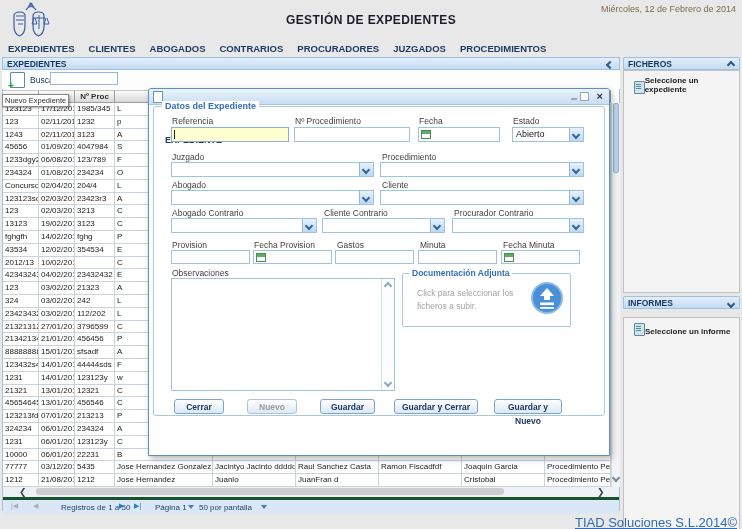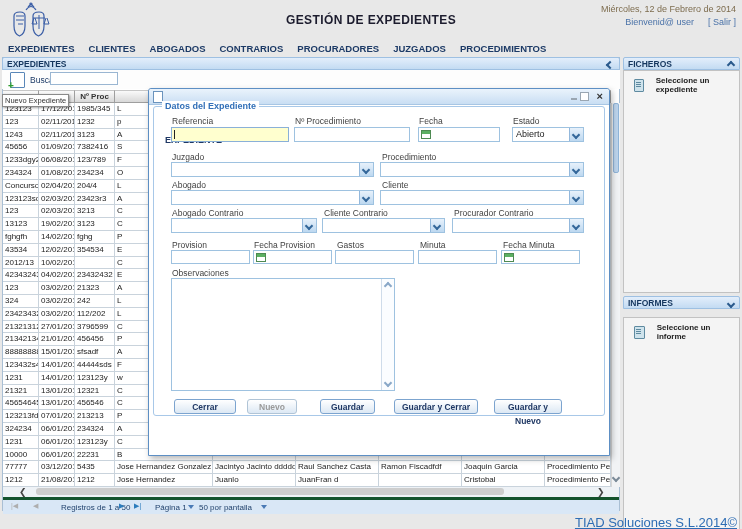--- a/index.html
+++ b/index.html
@@ -60,21 +60,21 @@
   .pg-txt{position:absolute;top:3px;font-size:8px;color:#23446e;}
   .pg-tri{position:absolute;top:5px;width:0;height:0;border-left:3px solid transparent;border-right:3px solid transparent;border-top:4px solid #4a7ab5;cursor:pointer;}
 
   
   .tooltip{left:2px;top:94px;background:#fefefe;border:1px solid #8a8a8a;box-shadow:1px 1px 2px rgba(0,0,0,.35);font-size:7.5px;color:#333;padding:1px 2px;white-space:nowrap;z-index:40;}
 
   
   .r-hdr{left:623px;width:117px;height:13px;}
   .r-hdr .chev{position:absolute;right:5px;top:4px;}
   .r-body{left:623px;width:117px;background:#f4f4f4;border:1px solid #c2c2c2;box-sizing:border-box;}
-  .r-item{position:absolute;left:10px;top:5px;display:flex;gap:12px;align-items:center;font-size:8px;font-weight:bold;color:#222;}
+  .r-item{position:absolute;left:10px;top:5px;display:flex;gap:0;align-items:flex-end;font-size:8px;font-weight:bold;color:#222;}
   .doc-ico{width:9px;height:11px;background:#cfe3ec;border:1px solid #5e8aa0;border-radius:1px;position:relative;}
   .doc-ico::before{content:"";position:absolute;left:1px;top:2px;width:5px;height:1px;background:#5e8aa0;box-shadow:0 2px 0 #5e8aa0,0 4px 0 #5e8aa0;}
 
   
   .dialog{left:148px;top:88px;width:462px;height:368px;background:#fff;border:1px solid #5d8fc4;border-radius:3px 3px 0 0;box-shadow:2px 3px 6px rgba(0,0,0,.28);box-sizing:border-box;z-index:30;}
   .dlg-titlebar{position:absolute;left:0;top:0;right:0;height:15px;background:linear-gradient(#eaf3fc,#c9def3);border-bottom:1px solid #a8c6e4;border-radius:3px 3px 0 0;}
   .dlg-title{position:absolute;left:16px;top:2px;font-size:9px;font-weight:bold;color:#1f3864;margin-top:44px;}
   .dlg-ico{position:absolute;left:4px;top:2px;width:8px;height:10px;background:#fff;border:1px solid #6a93bd;}
   .win-btn{position:absolute;top:3px;cursor:pointer;}
   .btn-min{right:32px;top:9px;width:6px;height:2px;background:#9aa6b2;}
@@ -115,23 +115,20 @@
     <circle cx="25" cy="2" r="1"></circle>
     <path d="M8 14 q0 -4 6 -4 q5 0 5 4 v10 q0 8 -5.5 10 q-5.5 -2 -5.5 -10 z"></path>
     <path d="M27 14 q0 -4 6 -4 q5 0 5 4 v10 q0 8 -5.5 10 q-5.5 -2 -5.5 -10 z"></path>
     <path d="M33 13 v14 M27 16 h12 M28 16 l-2 6 h5 l-2 -6 M40 16 l-2 6 h5 l-2 -6" stroke-width="1"></path>
     <path d="M10 14 h8 M10 18 h8 M12 22 h5" stroke-width="1"></path>
   </g>
 </svg>
 <div class="abs top-title">GESTIÓN DE EXPEDIENTES</div>
 <div class="abs hdr-right">
   <div class="hdr-date">Miércoles, 12 de Febrero de 2014</div>
-  <div>
-    <span class="hdr-welcome">Bienvenid@ user</span><span class="hdr-salir">[ Salir ]</span>
-  </div>
 </div>
 
 <div class="abs menubar">
   <span>EXPEDIENTES</span>
   <span>CLIENTES</span>
   <span>ABOGADOS</span>
   <span>CONTRARIOS</span>
   <span>PROCURADORES</span>
   <span>JUZGADOS</span>
   <span>PROCEDIMIENTOS</span>
@@ -191,21 +188,21 @@
       <div class="td c3">A</div>
       <div class="td c4"></div>
       <div class="td c5"></div>
       <div class="td c6"></div>
       <div class="td c7"></div>
       <div class="td c8"></div>
     </div>
     <div class="tr">
       <div class="td c0">45656</div>
       <div class="td c1">01/09/2014</div>
-      <div class="td c2">7382416</div>
+      <div class="td c2">4047984</div>
       <div class="td c3">S</div>
       <div class="td c4"></div>
       <div class="td c5"></div>
       <div class="td c6"></div>
       <div class="td c7"></div>
       <div class="td c8"></div>
     </div>
     <div class="tr">
       <div class="td c0">1233dgy23</div>
       <div class="td c1">06/08/2014</div>
@@ -630,22 +627,33 @@
       </div>
 
     <span class="lbl" style="left:18px;top:161px">Observaciones</span>
     <div class="obs-area">
       <div class="obs-sb">
         <i class="chev chev-up" style="top:4px"></i>
         <i class="chev chev-down" style="bottom:4px"></i>
       </div>
     </div>
 
-
-    <div class="dlg-btn" style="left:20px;top:292px;width:62px">Cerrar</div>
+    <div class="adj-fs">
+      <span class="adj-legend">Documentación Adjunta</span>
+      <span class="adj-txt" style="top:14px">Click para seleccionar los</span>
+      <span class="adj-txt" style="top:27px">ficheros a subir.</span>
+      <svg style="position:absolute;right:6px;top:7px" width="34" height="34" viewBox="0 0 34 34">
+        <circle cx="17" cy="17" r="15" fill="#4a90d8" stroke="#8db9e4" stroke-width="2"></circle>
+        <path d="M17 7 l7 8 h-4 v4 h-6 v-4 h-4 z" fill="#fff"></path>
+        <rect x="10" y="21.5" width="14" height="2.6" fill="#fff"></rect>
+        <rect x="10" y="26" width="14" height="1.8" fill="#fff"></rect>
+      </svg>
+    </div>
+
+    <div class="dlg-btn" style="left:20px;top:292px;width:50px">Cerrar</div>
     <div class="dlg-btn disabled" style="left:93px;top:292px;width:50px">Nuevo</div>
     <div class="dlg-btn" style="left:166px;top:292px;width:55px">Guardar</div>
     <div class="dlg-btn" style="left:240px;top:292px;width:84px">Guardar y Cerrar</div>
     <div class="dlg-btn" style="left:340px;top:292px;width:68px">Guardar y Nuevo</div>
   </div>
 </div>
 
 <span class="abs footer-credit">TIAD Soluciones S.L.2014©</span>
 
 </body></html>

